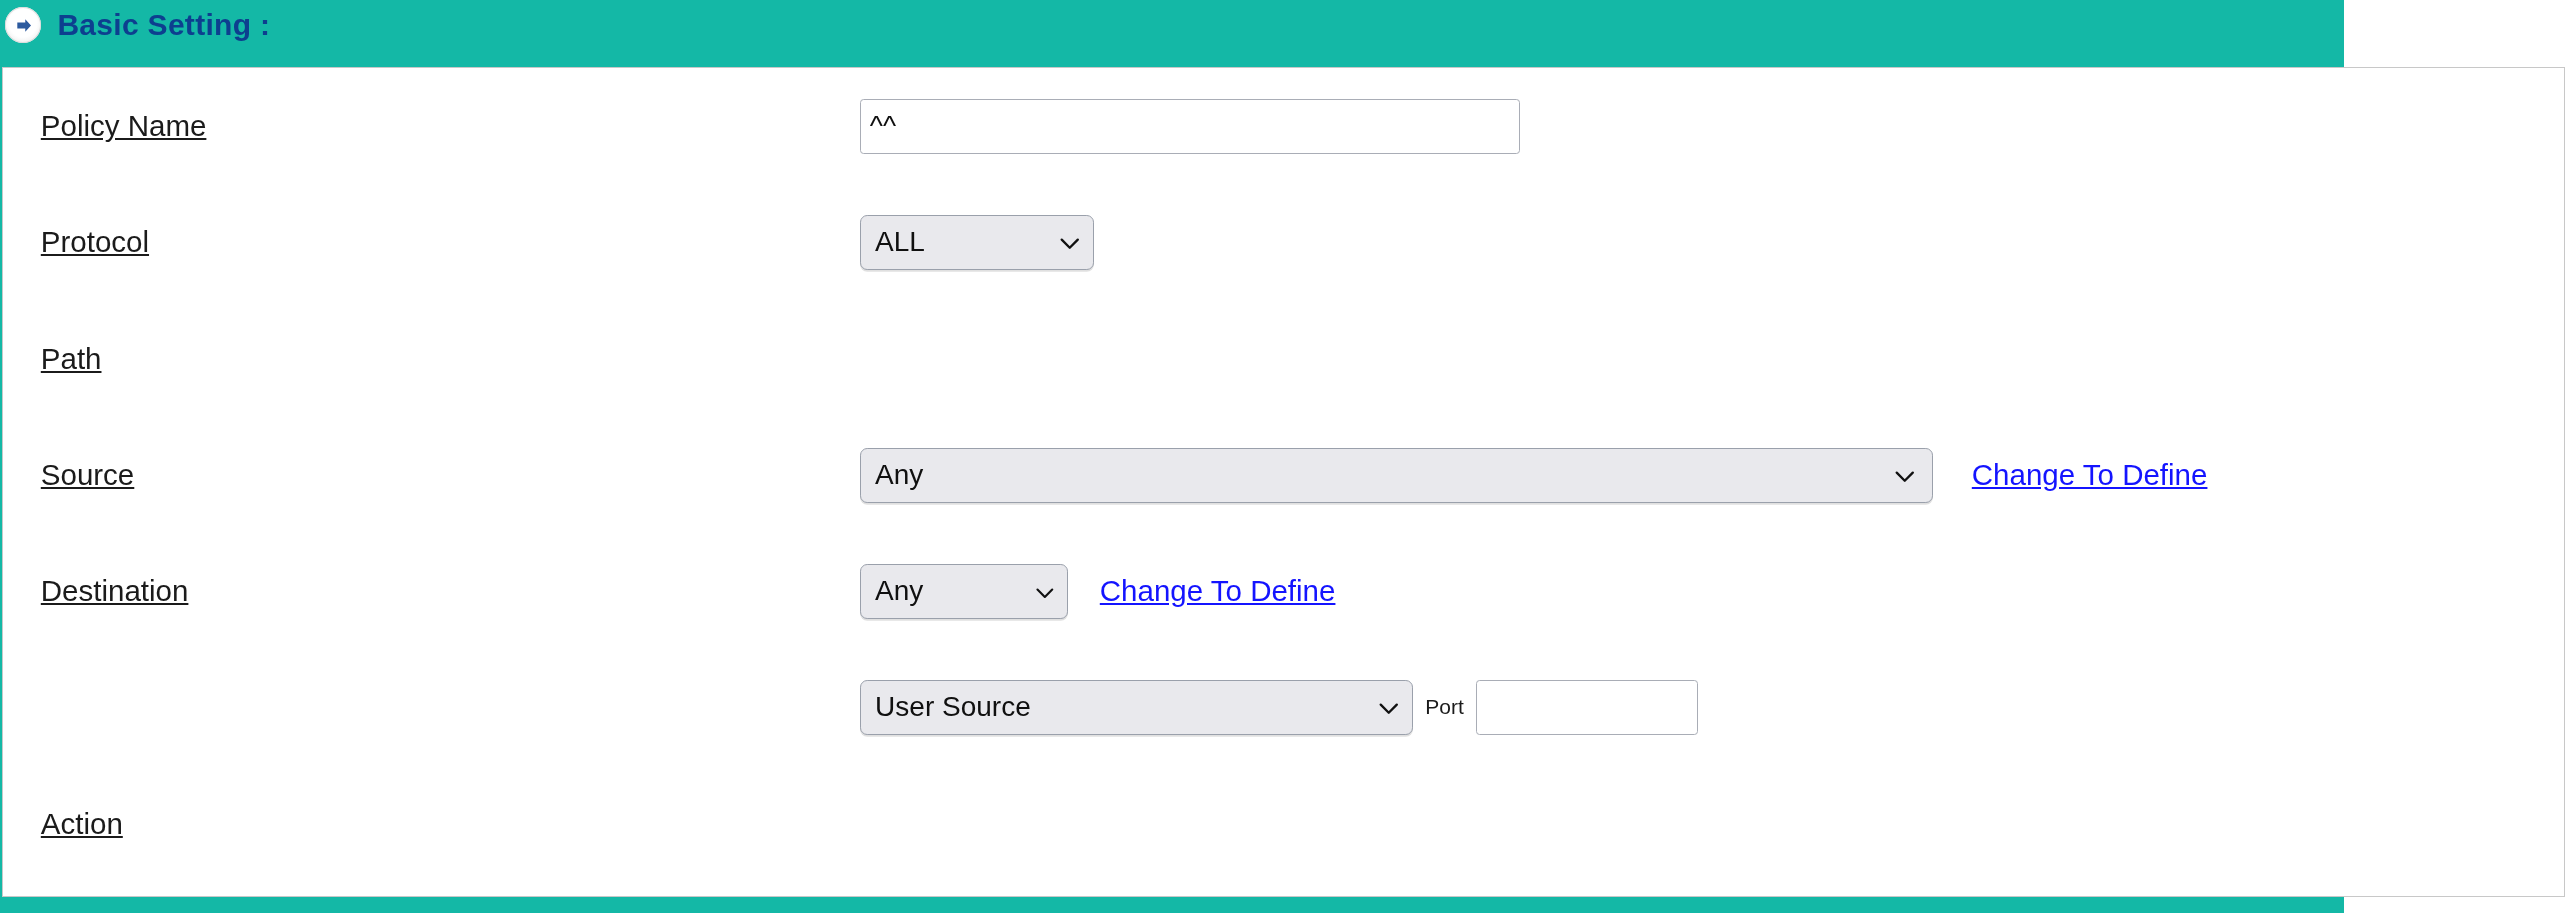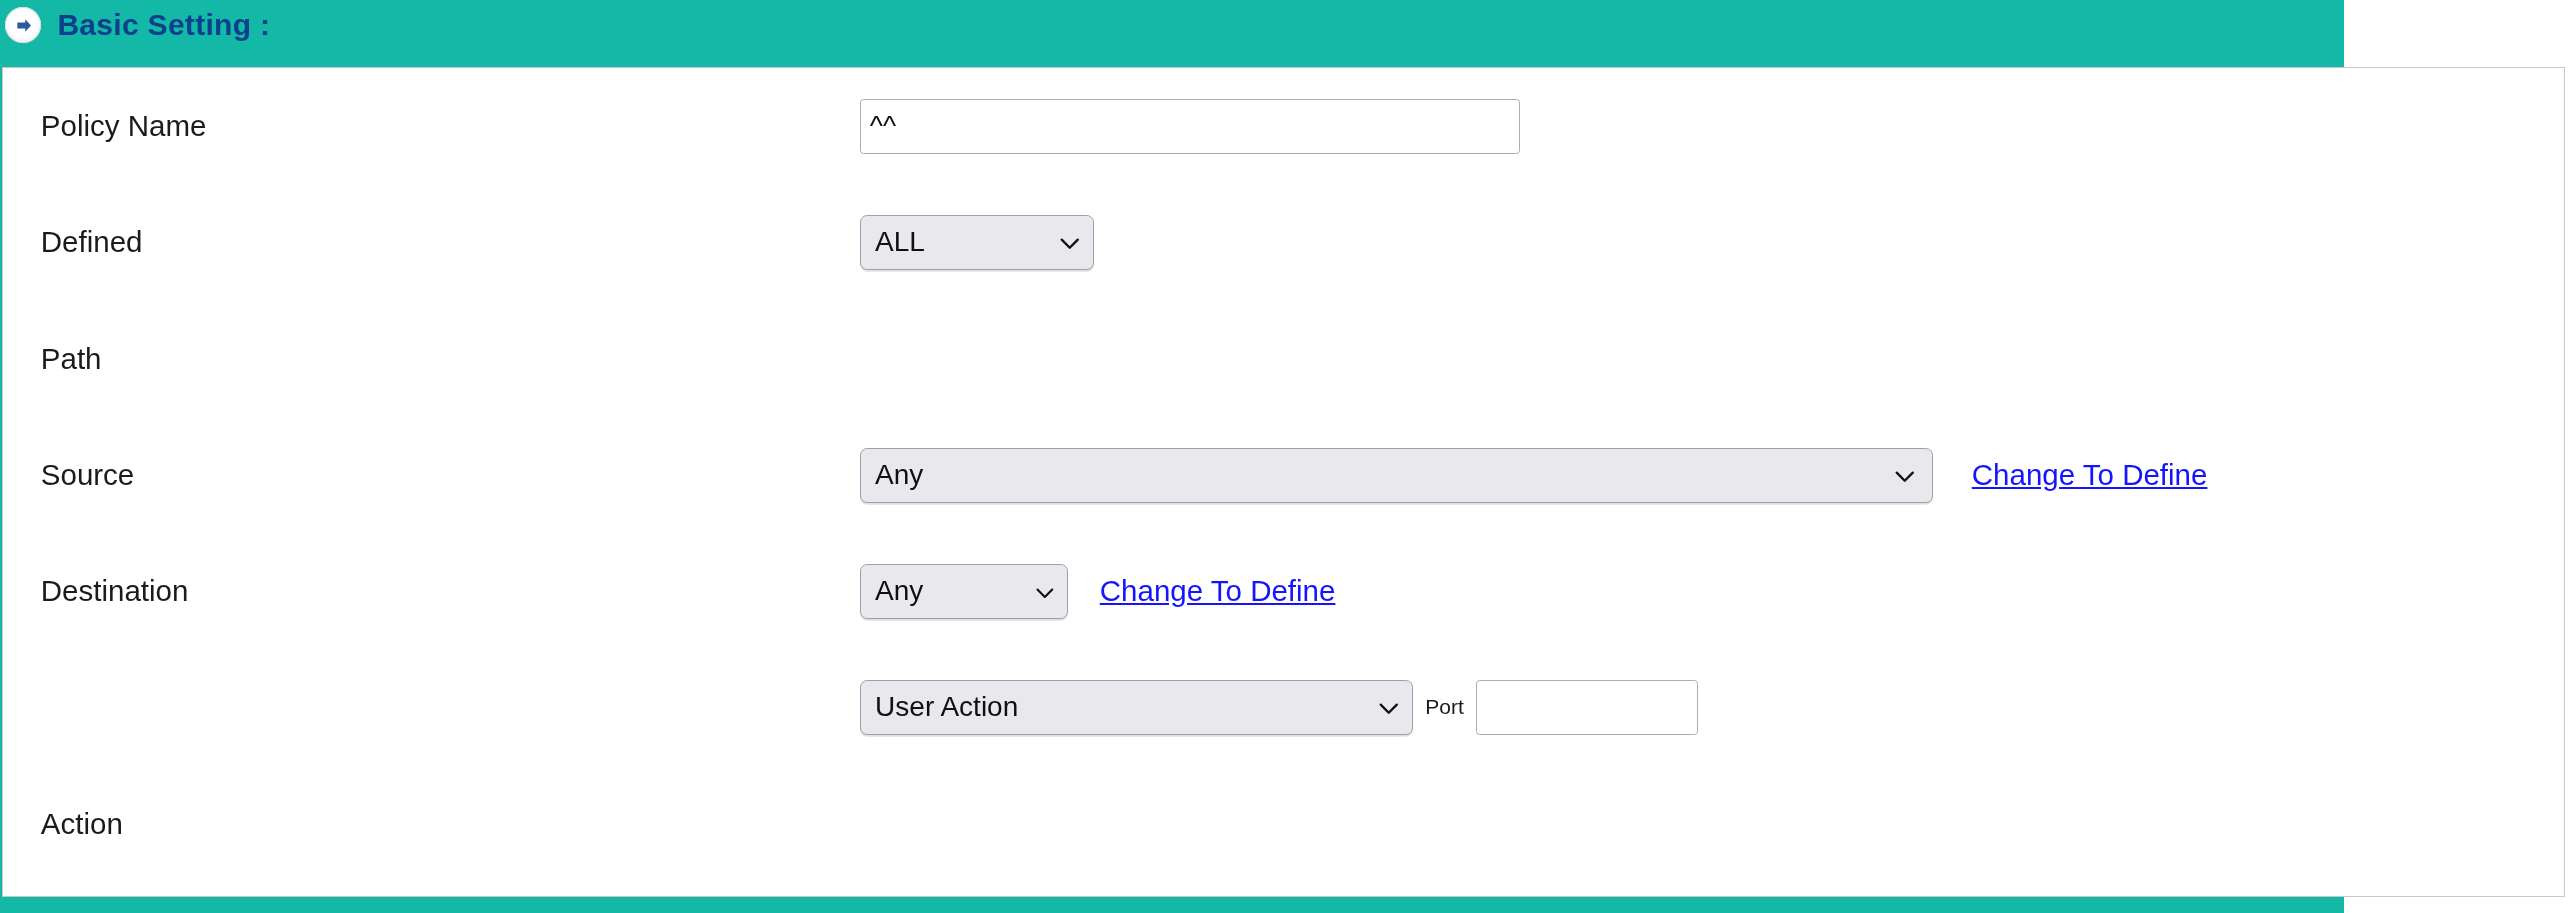--- a/index.html
+++ b/index.html
@@ -86,20 +86,21 @@
   .row-4 { top: 465px; }
   .row-5 { top: 581px; }
   .row-6 { top: 698px; }
 
   .row-label {
     position: absolute;
     left: 38px;
     font-size: 29.5px;
     color: #1b1b1b;
     white-space: nowrap;
+    text-decoration: underline;
   }
 
   .control-area {
     position: absolute;
     left: 857px;
     display: flex;
     align-items: center;
     gap: 0;
   }
 
@@ -194,21 +195,21 @@
     <div class="form-rows">
 
       <div class="form-row row-0">
         <span class="row-label">Policy Name</span>
         <div class="control-area">
           <input class="text-input input-policy-name" type="text" value="^^" style="">
         </div>
       </div>
 
       <div class="form-row row-1">
-        <span class="row-label">Defined</span>
+        <span class="row-label">Protocol</span>
         <div class="control-area">
           <div class="select select-protocol">
             <span>ALL</span>
             <span class="caret">
               <svg width="21.5" height="14.3" viewBox="0 0 24 16" aria-hidden="true">
                 <path d="M3 3 L12 12 L21 3" fill="none" stroke="#111111" stroke-width="2.6" stroke-linecap="round" stroke-linejoin="round"></path>
               </svg>
             </span>
           </div>
         </div>
@@ -244,21 +245,21 @@
               </svg>
             </span>
           </div>
           <a class="link link-destination">Change To Define</a>
         </div>
       </div>
 
       <div class="form-row row-5">
         <div class="control-area">
           <div class="select select-service">
-            <span>User Action</span>
+            <span>User Source</span>
             <span class="caret">
               <svg width="21.5" height="14.3" viewBox="0 0 24 16" aria-hidden="true">
                 <path d="M3 3 L12 12 L21 3" fill="none" stroke="#111111" stroke-width="2.6" stroke-linecap="round" stroke-linejoin="round"></path>
               </svg>
             </span>
           </div>
           <span class="inline-label">Port</span>
           <input class="text-input input-port" type="text" value="" style="">
         </div>
       </div>

